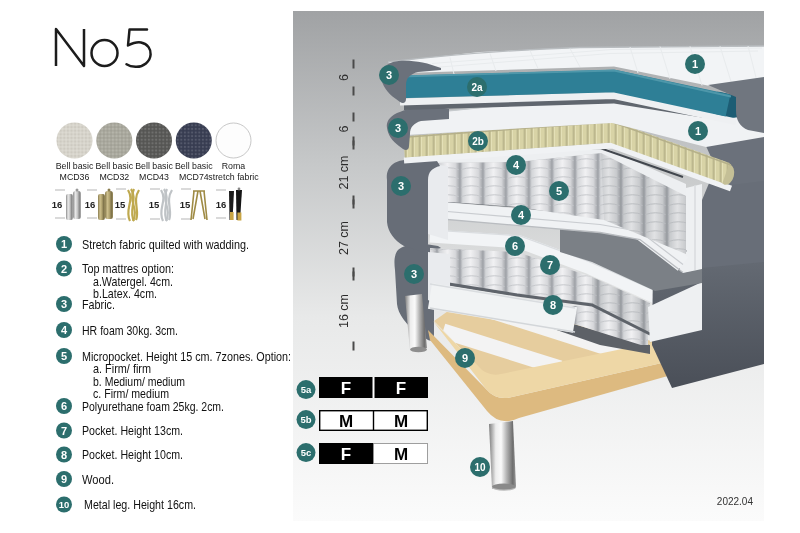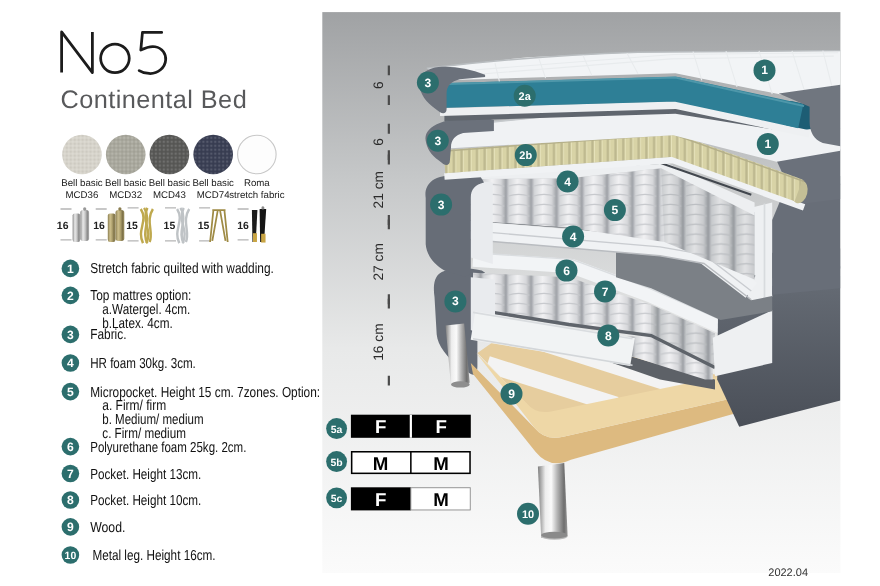--- a/index.html
+++ b/index.html
@@ -12,21 +12,20 @@
 <div id="page">
 
 <svg class="abs" style="left:40px;top:20px" width="130" height="55" viewBox="0 0 130 55">
   <g fill="none" stroke="#1c1c1c" stroke-width="2.5">
     <path d="M16,46 V9 L44,46 V9" stroke-linejoin="round"></path>
     <circle cx="64.5" cy="33" r="13"></circle>
     <path d="M107,9.5 H89.5 L88,25.5 Q96,21.5 101,22.5 C108,23.8 111,29.5 110.6,34.5 C110.2,41.5 103.5,47.3 95.5,46.8 Q90,46.5 86.5,44.2" stroke-linejoin="round" stroke-linecap="round"></path>
   </g>
 </svg>
 
-<div class="abs" style="left:55px;top:77px;font-size:23px;letter-spacing:0.4px;color:#58595b;">Continental Bed</div>
 
 <svg class="abs" style="left:40px;top:110px" width="250" height="85" viewBox="0 0 250 85" font-family="Liberation Sans, sans-serif">
   <defs>
     <pattern id="weave" width="3.6" height="3.6" patternUnits="userSpaceOnUse">
       <rect width="3.6" height="3.6" fill="rgba(255,255,255,0)"></rect>
       <circle cx="0.9" cy="0.9" r="0.75" fill="rgba(255,255,255,0.3)"></circle>
       <circle cx="2.7" cy="2.7" r="0.75" fill="rgba(0,0,0,0.1)"></circle>
     </pattern>
   </defs>
 
@@ -402,15 +401,15 @@
 
     <circle cx="13" cy="82.6" r="9.5" fill="#2c6e6d"></circle>
         <text x="13" y="86.2" font-size="9.5" fill="#fff">5c</text>
     <rect x="26" y="73" width="54.5" height="21" fill="#000"></rect>
     <rect x="80.5" y="73.4" width="54" height="20.2" fill="#fff" stroke="#888" stroke-width="0.8"></rect>
     <text x="53" y="90" font-size="17" fill="#fff">F</text>
         <text x="108" y="90" font-size="17" fill="#000">M</text>
   </g>
 </svg>
 
-<div class="abs" style="left:680px;top:516px;width:73px;text-align:center;font-size:10px;color:#333;">2022.04</div>
+<div class="abs" style="left:680px;top:496px;width:73px;text-align:right;font-size:10px;color:#333;">2022.04</div>
 
 </div>
 
 </body></html>

